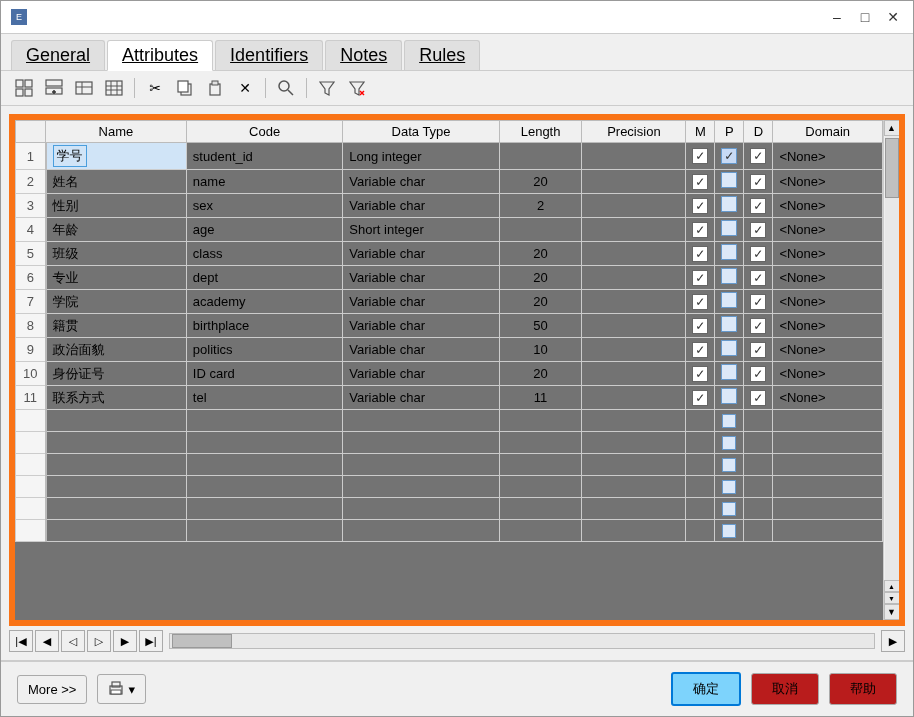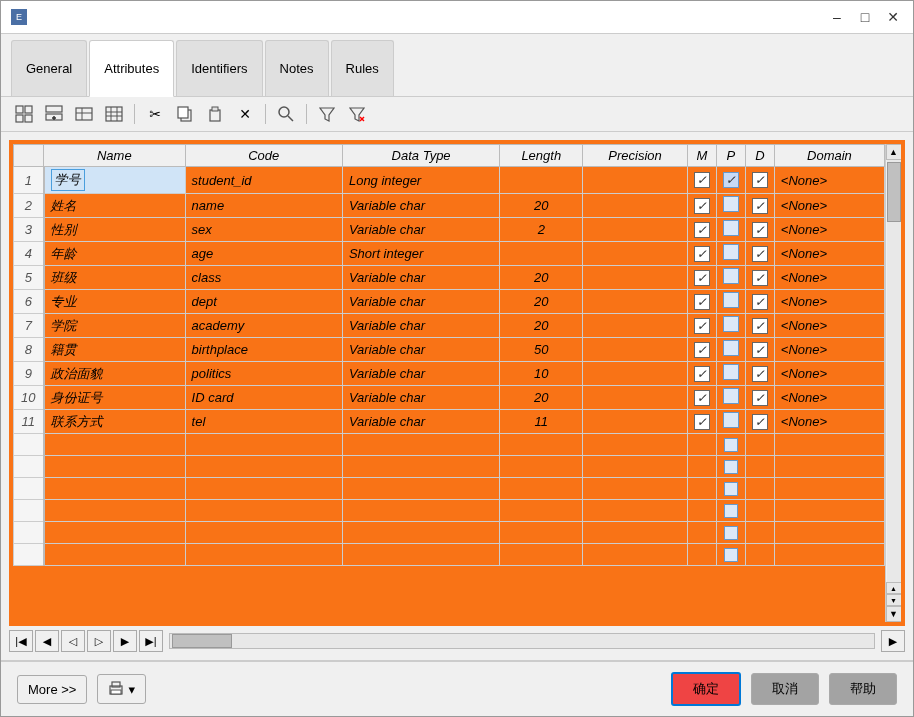--- a/index.html
+++ b/index.html
@@ -67,27 +67,28 @@
 
     .tabs-bar {
       background: #f0f0f0;
       border-bottom: 1px solid #ccc;
       padding: 6px 10px 0;
       display: flex;
       gap: 2px;
       flex-shrink: 0;
     }
     .tab {
-      padding: 20px 14px;
+      padding: 4px 14px;
       border: 1px solid #ccc;
       border-bottom: none;
       background: #e0e0e0;
       cursor: pointer;
-      font-size: 13px;
+      font-size: 18px;
       border-radius: 3px 3px 0 0;
+      text-decoration: underline;
     }
     .tab.active {
       background: #fff;
       border-bottom: 1px solid #fff;
       margin-bottom: -1px;
       position: relative;
       z-index: 1;
     }
 
     .toolbar {
@@ -121,26 +122,25 @@
     .content-area {
       flex: 1;
       display: flex;
       flex-direction: column;
       padding: 8px;
       overflow: hidden;
     }
 
     .table-container {
       flex: 1;
-      border: 4px solid #f97316;
+      border: 6px solid #f97316;
       overflow: hidden;
       display: flex;
       flex-direction: column;
-      background: #f97316;
-      font-style: italic;
+      background: #737373;
     }
 
     .table-scroll {
       flex: 1;
       overflow: auto;
     }
 
     table {
       border-collapse: collapse;
       width: 100%;
@@ -247,27 +247,27 @@
       border-top: 2px solid #ccc;
       padding: 10px 16px;
       display: flex;
       align-items: center;
       gap: 10px;
       flex-shrink: 0;
     }
     .footer-btn {
       padding: 6px 20px;
       border: 1px solid #aaa;
-      background: #a3a3a3;
+      background: #b91c1c;
       cursor: pointer;
       font-size: 13px;
       border-radius: 3px;
     }
     .footer-btn.primary {
-      background: #ef4444;
+      background: #7dd3fc;
       border: 2px solid #0078d7;
       color: #000;
     }
     .footer-spacer { flex: 1; }
 
     .print-btn {
       padding: 6px 10px;
       border: 1px solid #aaa;
       background: #f0f0f0;
       cursor: pointer;

